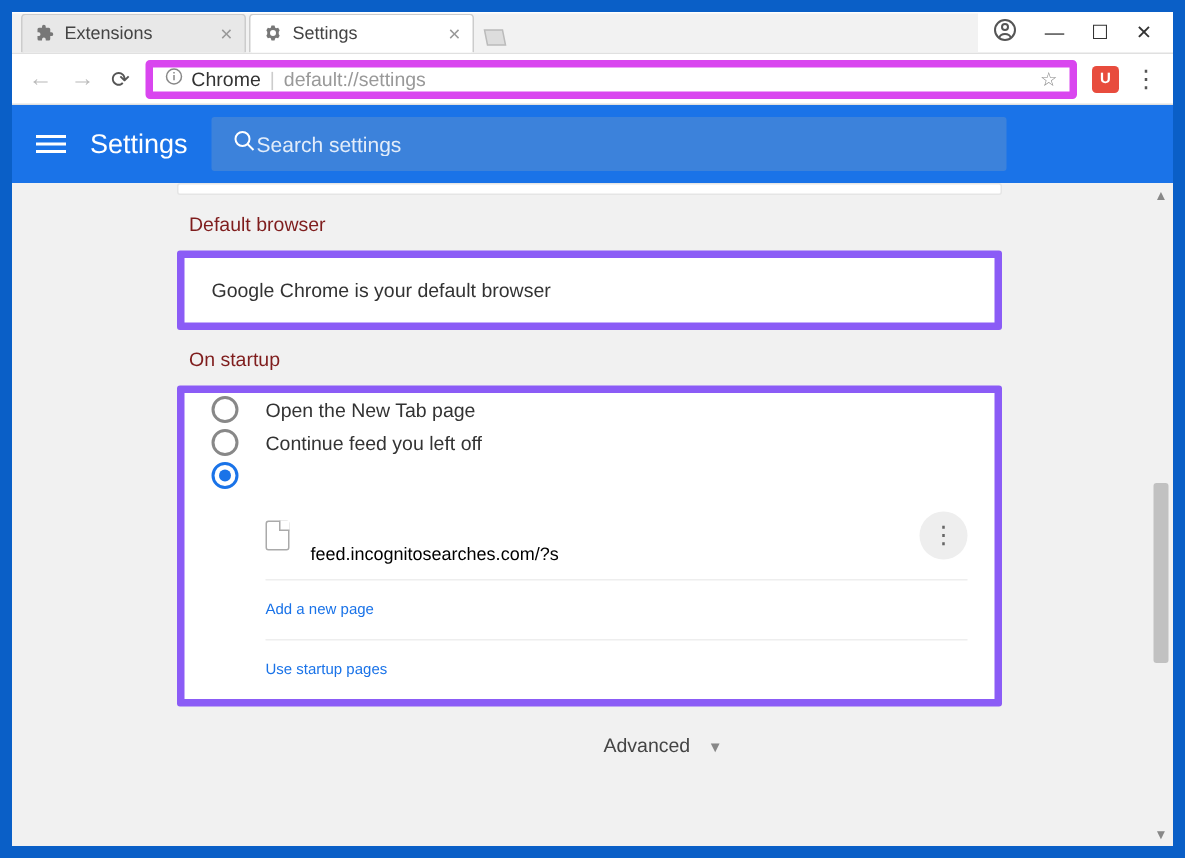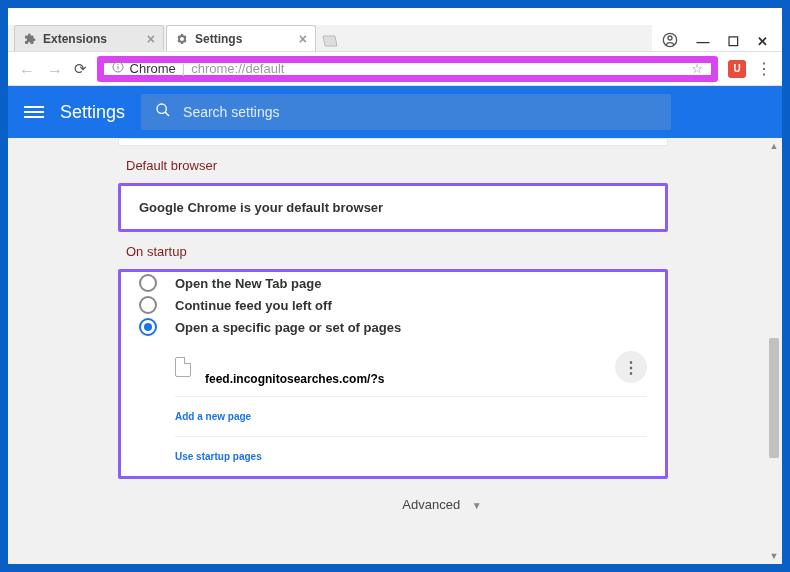--- a/index.html
+++ b/index.html
@@ -1,61 +1,61 @@
 <!DOCTYPE html>
 <html><head>
   <meta charset="utf-8">
   <style>
     * { margin: 0; padding: 0; box-sizing: border-box; font-family: 'Segoe UI', Arial, sans-serif; }
     body { width: 790px; height: 572px; background: #0a5fc7; overflow: hidden; }
     
     .window { position: absolute; top: 8px; left: 8px; right: 8px; bottom: 8px; background: #fff; display: flex; flex-direction: column; }
     
-    .titlebar { height: 44px; background: #fff; display: flex; align-items: flex-end; border-bottom: 1px solid #e0e0e0; font-weight: bold; }
+    .titlebar { height: 28px; background: #fff; display: flex; align-items: center; border-bottom: 1px solid #e0e0e0; }
     .tabs-area { flex: 1; display: flex; align-items: flex-end; padding-left: 6px; background: #f2f2f2; }
     .tab { height: 26px; min-width: 150px; background: #e8e8e8; border: 1px solid #ccc; border-bottom: none; border-radius: 3px 3px 0 0; display: flex; align-items: center; padding: 0 8px; margin-right: 2px; font-size: 12px; color: #444; gap: 6px; }
     .tab.active { background: #fff; }
     .tab-icon { width: 14px; height: 14px; display: flex; align-items: center; justify-content: center; color: #888; }
     .tab-close { margin-left: auto; font-size: 14px; color: #999; cursor: pointer; }
     .newtab { width: 24px; height: 20px; display: flex; align-items: center; justify-content: center; color: #888; }
     .win-controls { display: flex; align-items: center; gap: 18px; padding: 0 14px 0 10px; background: #fff; }
     .win-controls span { font-size: 13px; color: #333; cursor: pointer; }
     .win-controls .avatar { width: 16px; height: 16px; }
     
     .addrbar { height: 34px; background: #fff; border-bottom: 1px solid #e0e0e0; display: flex; align-items: center; padding: 0 10px; gap: 10px; }
     .nav-arrow { color: #bbb; font-size: 16px; width: 18px; text-align: center; }
     .reload { color: #555; font-size: 15px; }
-    .omnibox { flex: 1; height: 26px; border: 7px solid #d946ef; border-radius: 3px; display: flex; align-items: center; padding: 0 8px; gap: 6px; font-size: 13px; }
+    .omnibox { flex: 1; height: 26px; border: 5px solid #d946ef; border-radius: 3px; display: flex; align-items: center; padding: 0 8px; gap: 6px; font-size: 13px; }
     .omni-label { color: #333; }
     .omni-divider { color: #ccc; }
     .omni-url { color: #999; }
     .omni-star { margin-left: auto; color: #888; }
     .ext-icon { width: 18px; height: 18px; background: #e84c3d; border-radius: 3px; display: flex; align-items: center; justify-content: center; color: #fff; font-size: 10px; font-weight: bold; }
     .menu-dots { color: #555; font-size: 16px; }
     
     .content-area { flex: 1; position: relative; overflow: hidden; }
     
     .blue-header { height: 52px; background: #1a73e8; display: flex; align-items: center; padding: 0 16px; gap: 16px; }
     .hamburger { width: 20px; height: 20px; display: flex; flex-direction: column; justify-content: space-around; padding: 2px 0; cursor: pointer; }
     .hamburger span { display: block; height: 2px; background: #fff; }
     .header-title { color: #fff; font-size: 18px; font-weight: 500; }
-    .searchbox { flex: 1; max-width: 530px; height: 36px; background: #3c82db; border-radius: 2px; display: flex; align-items: center; padding: 0 14px; gap: 12px; }
+    .searchbox { flex: 1; max-width: 530px; height: 36px; background: #3c82db; border-radius: 2px; display: flex; align-items: center; padding: 0 14px; }
     .searchbox .search-icon { color: #fff; }
     .searchbox input { flex: 1; background: transparent; border: none; outline: none; color: #fff; font-size: 14px; }
     .searchbox input::placeholder { color: rgba(255,255,255,0.85); }
     
     .settings-body { position: absolute; top: 52px; left: 0; right: 0; bottom: 0; background: #f1f1f1; overflow: hidden; }
     .scroll-track { position: absolute; right: 0; top: 0; bottom: 0; width: 16px; background: #f1f1f1; }
     .scroll-arrow { height: 16px; text-align: center; font-size: 9px; color: #888; line-height: 16px; }
     .scroll-thumb { position: absolute; left: 3px; right: 3px; top: 200px; height: 120px; background: #c1c1c1; border-radius: 2px; }
     
     .settings-inner { padding: 0 0 0 110px; width: calc(100% - 16px); }
     
     .section-title { font-size: 13px; color: #7f1d1d; margin: 12px 0 10px 8px; }
-    .card { background: #fff; border: 3px solid #8b5cf6; border-radius: 2px; width: 550px; font-weight: bold; }
+    .card { background: #fff; border: 5px solid #8b5cf6; border-radius: 2px; width: 550px; }
     .card.simple { padding: 14px 18px; font-size: 13px; color: #333; }
     
     .radio-row { display: flex; align-items: center; padding: 2px 18px; gap: 18px; font-size: 13px; color: #333; }
     .radio { width: 18px; height: 18px; border: 2px solid #888; border-radius: 50%; flex-shrink: 0; position: relative; }
     .radio.selected { border-color: #1a73e8; }
     .radio.selected::after { content: ''; position: absolute; top: 3px; left: 3px; width: 8px; height: 8px; background: #1a73e8; border-radius: 50%; }
     
     .page-entry { display: flex; align-items: center; padding: 10px 18px 10px 54px; gap: 14px; }
     .page-icon { width: 16px; height: 20px; border: 1px solid #aaa; border-radius: 2px; flex-shrink: 0; position: relative; }
     .page-icon::after { content: ''; position: absolute; top: -1px; right: -1px; width: 6px; height: 6px; background: #fff; border-left: 1px solid #aaa; border-bottom: 1px solid #aaa; }
@@ -123,21 +123,21 @@
     <div class="omnibox">
       <span>
         <svg width="12" height="12" viewBox="0 0 24 24" fill="#888">
             <circle cx="12" cy="12" r="10" fill="none" stroke="#888" stroke-width="2"></circle>
             <rect x="11" y="10" width="2" height="7"></rect>
             <rect x="11" y="6" width="2" height="2"></rect>
           </svg>
       </span>
       <span class="omni-label">Chrome</span>
       <span class="omni-divider">|</span>
-      <span class="omni-url">chrome://default</span>
+      <span class="omni-url">default://settings</span>
       <span class="omni-star">☆</span>
     </div>
     <div class="ext-icon">U</div>
     <span class="menu-dots">⋮</span>
   </div>
 
   <div class="content-area">
     <div class="blue-header">
       <div class="hamburger">
           <span></span>
@@ -170,21 +170,20 @@
           <div class="radio-row">
             <div class="radio"></div>
             <span>Open the New Tab page</span>
           </div>
           <div class="radio-row">
             <div class="radio"></div>
             <span>Continue feed you left off</span>
           </div>
           <div class="radio-row">
             <div class="radio selected"></div>
-            <span>Open a specific page or set of pages</span>
           </div>
           <div class="page-entry">
             <div class="page-icon"></div>
             <div class="page-text">
               <div>feed.incognitosearches.com/?s</div>
             </div>
             <div class="page-more">⋮</div>
           </div>
           <div class="sep"></div>
           <div class="link-row">Add a new page</div>

